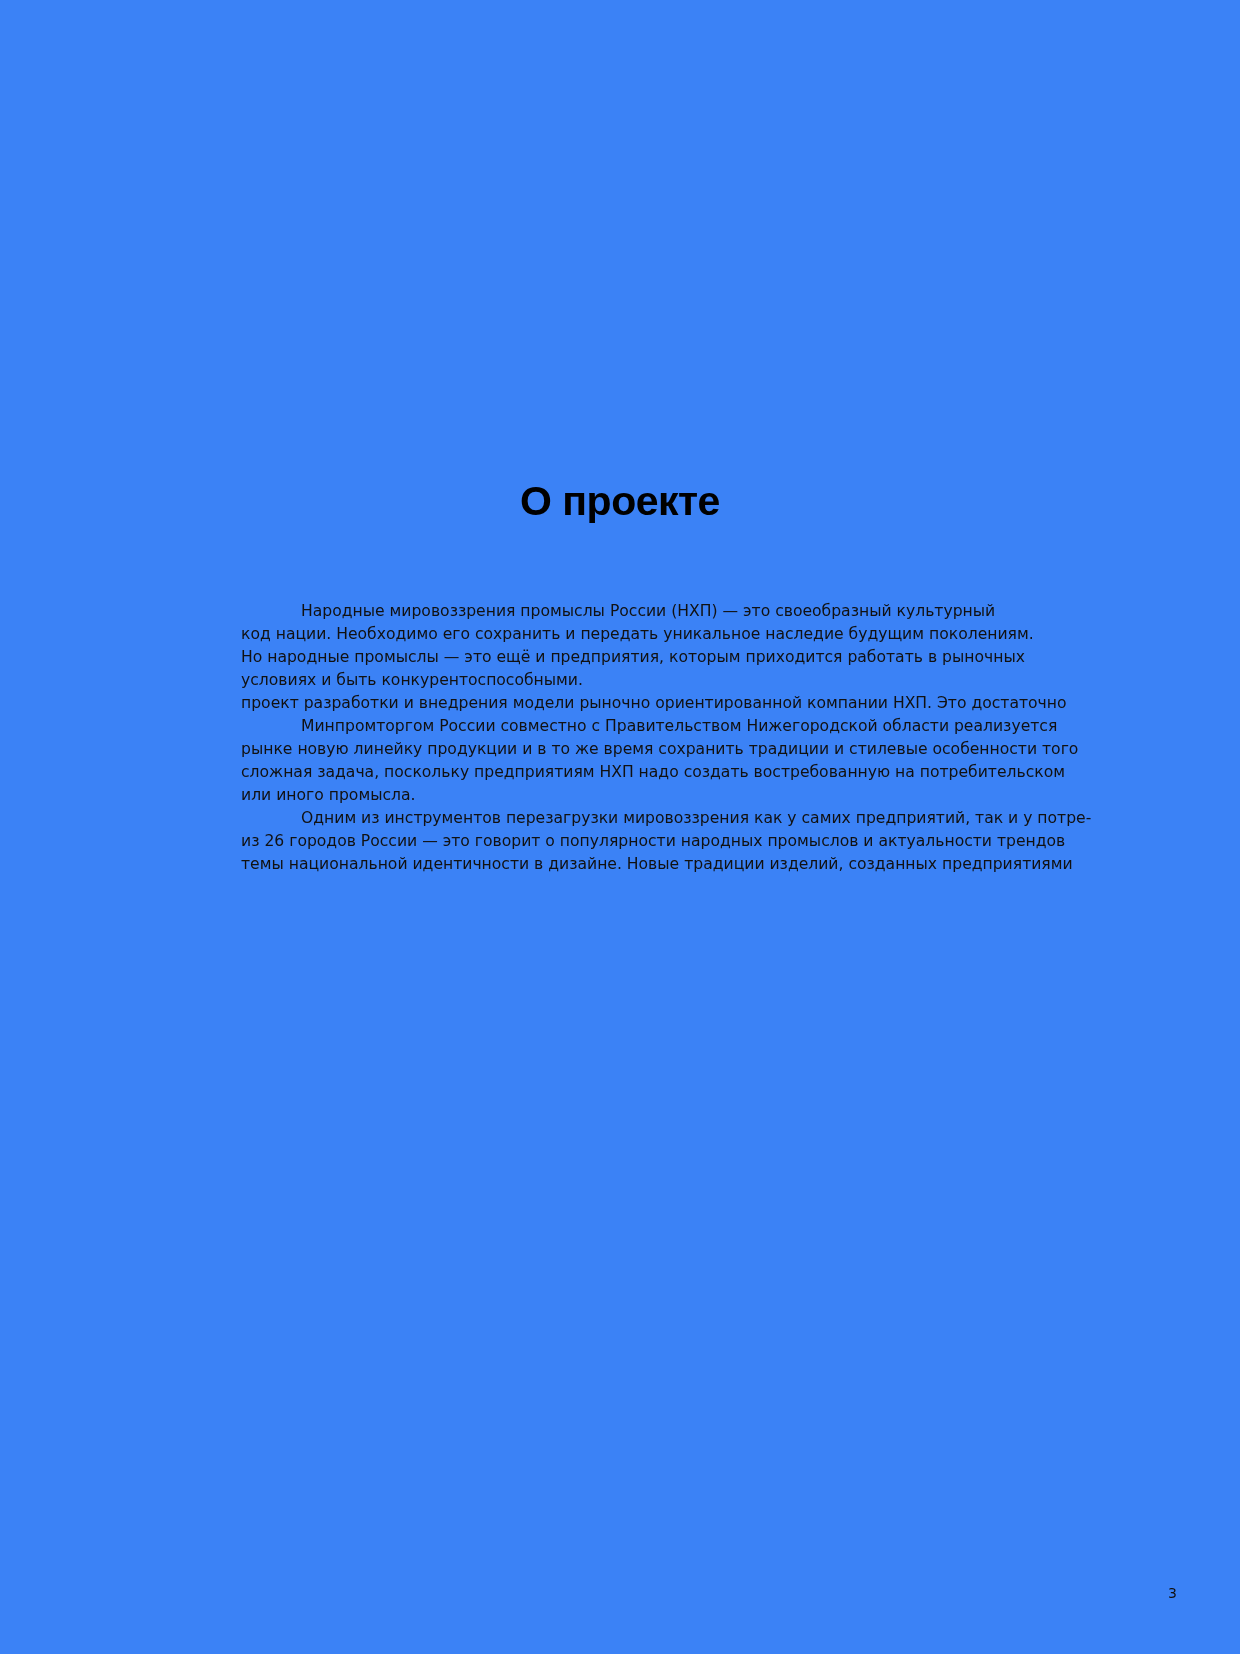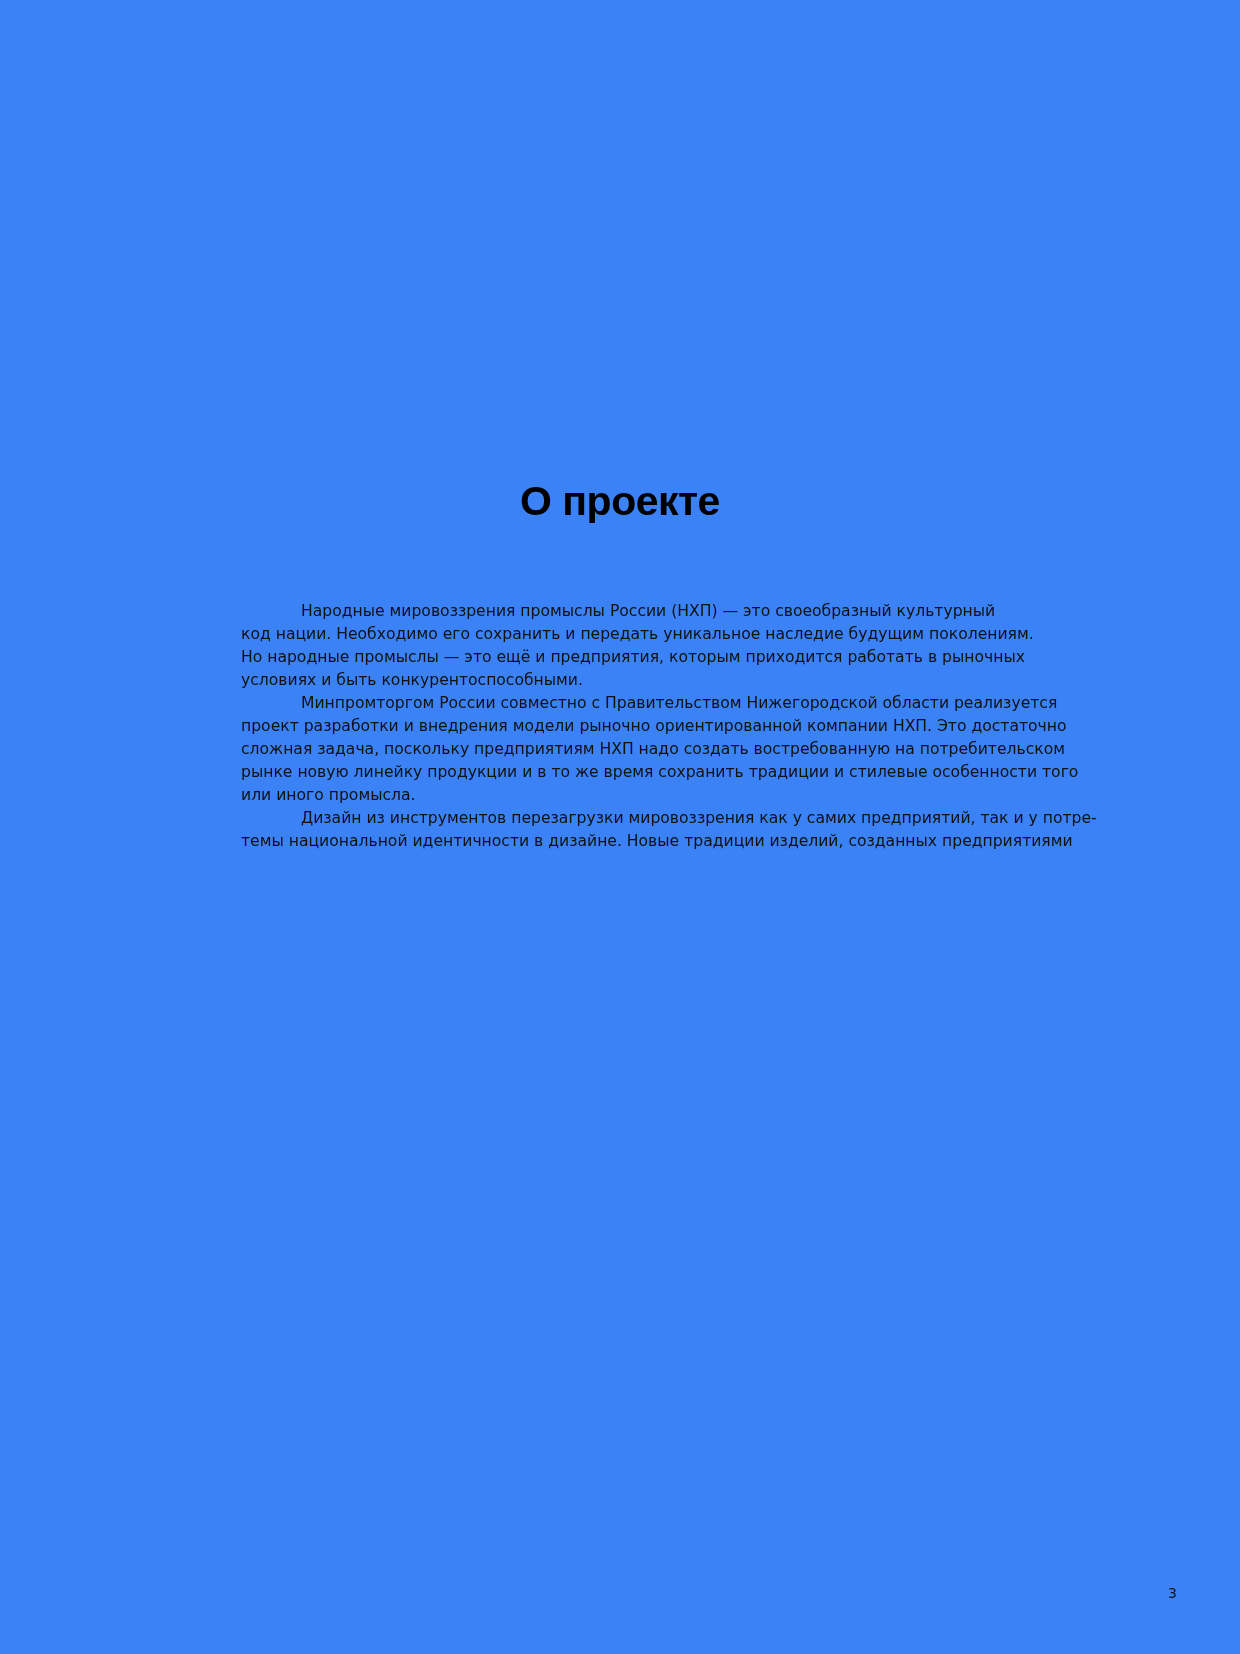--- a/index.html
+++ b/index.html
@@ -29,24 +29,25 @@
 
 <div class="page">
   <h1 class="title">О проекте</h1>
 
   <div class="body-text">
     <span class="line indent">Народные мировоззрения промыслы России (НХП) — это своеобразный культурный</span>
     <span class="line">код нации. Необходимо его сохранить и передать уникальное наследие будущим поколениям.</span>
     <span class="line">Но народные промыслы — это ещё и предприятия, которым приходится работать в рыночных</span>
     <span class="line">условиях и быть конкурентоспособными.</span>
 
+    <span class="line">проект разработки и внедрения модели рыночно ориентированной компании НХП. Это достаточно</span>
     <span class="line indent">Минпромторгом России совместно с Правительством Нижегородской области реализуется</span>
-    <span class="line">проект разработки и внедрения модели рыночно ориентированной компании НХП. Это достаточно</span>
+    <span class="line">рынке новую линейку продукции и в то же время сохранить традиции и стилевые особенности того</span>
     <span class="line">сложная задача, поскольку предприятиям НХП надо создать востребованную на потребительском</span>
-    <span class="line">рынке новую линейку продукции и в то же время сохранить традиции и стилевые особенности того</span>
     <span class="line">или иного промысла.</span>
 
-    <span class="line indent">Дизайн из инструментов перезагрузки мировоззрения как у самих предприятий, так и у потре-</span>
+    <span class="line indent">Одним из инструментов перезагрузки мировоззрения как у самих предприятий, так и у потре-</span>
+    <span class="line">из 26 городов России — это говорит о популярности народных промыслов и актуальности трендов</span>
     <span class="line">темы национальной идентичности в дизайне. Новые традиции изделий, созданных предприятиями</span>
   </div>
 
   <div class="page-number">3</div>
 </div>
 
 </body></html>

